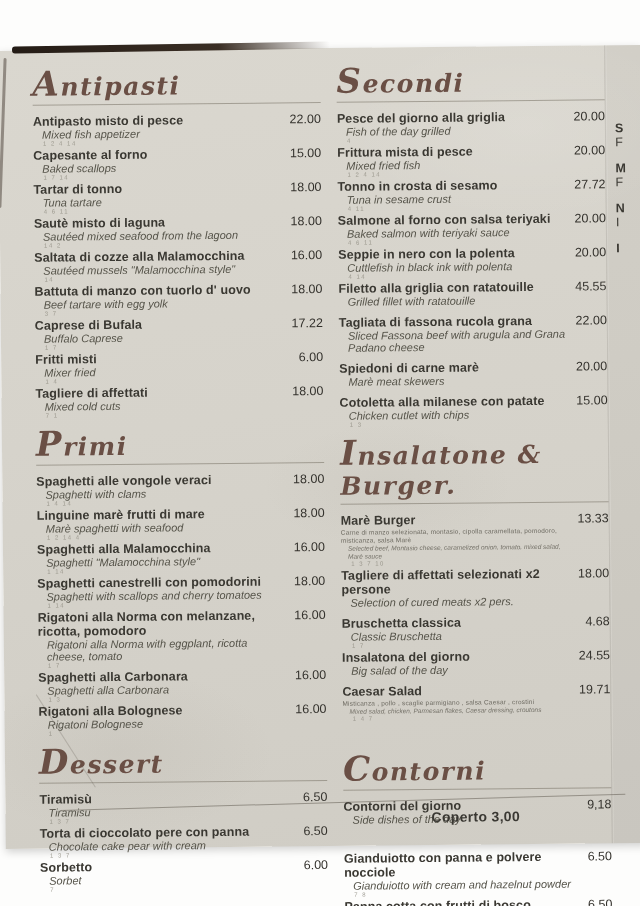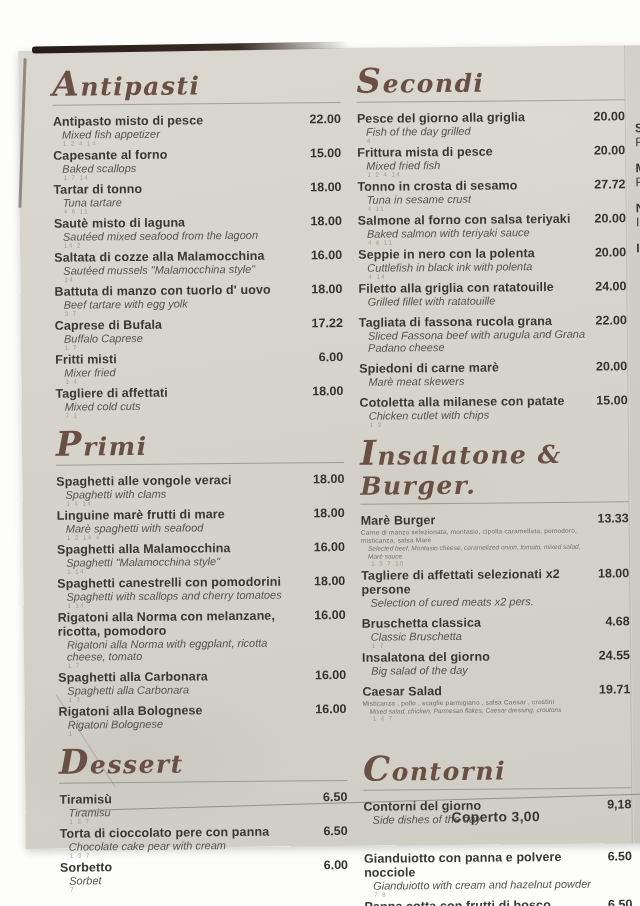--- a/index.html
+++ b/index.html
@@ -2,21 +2,21 @@
 <html><head>
 <meta charset="utf-8">
 <style>
   html,body{margin:0;padding:0;}
   body{
     width:640px;height:906px;position:relative;overflow:hidden;
     background:#fdfdfc;
     font-family:"Liberation Sans",sans-serif;
     -webkit-font-smoothing:antialiased;
   }
-  .photo{position:absolute;inset:0;margin-left:20px;}
+  .photo{position:absolute;inset:0;}
   
   .paper{
     position:absolute;left:2px;top:48px;width:642px;height:798px;
     background:linear-gradient(172deg,#dad7cf 0%,#d6d3cb 45%,#d0cdc5 100%);
     transform:rotate(-0.55deg);transform-origin:50% 50%;
     box-shadow:0 3px 8px rgba(0,0,0,0.18);
   }
   .paper-texture{
     position:absolute;inset:0;pointer-events:none;
     background:
@@ -60,21 +60,21 @@
   }
   .section-title::first-letter{font-size:34px;}
   .section-rule{border-bottom:1px solid rgba(98,90,78,0.45);margin:1px 0 9px 0;}
   .item{display:flex;align-items:flex-start;margin-bottom:2px;}
   .item-main{flex:1;padding-right:10px;}
   .item-name{font-size:12.5px;font-weight:700;color:#3a3832;line-height:14px;letter-spacing:0.1px;}
   .item-desc{font-size:11px;font-style:italic;color:#555349;line-height:12px;margin-left:9px;}
   .item-note-it{font-size:6.5px;color:#6e6b62;line-height:8px;letter-spacing:0.2px;margin-top:1px;}
   .item-note-en{font-size:6.5px;font-style:italic;color:#76736a;line-height:8px;margin-left:7px;}
   .item-marks{font-size:6px;color:#8c897e;line-height:6px;height:6px;margin-left:10px;letter-spacing:1.5px;opacity:0.8;}
-  .item-price{font-size:12.5px;font-weight:700;color:#34322d;white-space:nowrap;line-height:14px;}
+  .item-price{font-size:12.5px;font-weight:400;color:#34322d;white-space:nowrap;line-height:14px;}
   
   .crease{
     position:absolute;left:55px;top:754px;width:565px;height:1px;
     background:rgba(90,84,74,0.5);transform:rotate(-1.1deg);
   }
   .crease2{
     position:absolute;left:6px;top:690px;width:110px;height:1px;
     background:rgba(90,84,74,0.25);transform:rotate(58deg);
   }
   .footer-label{
@@ -298,21 +298,21 @@
               <div class="item-marks">4 14</div>
             </div>
             <div class="item-price">20.00</div>
           </div>
           <div class="item">
             <div class="item-main">
               <div class="item-name">Filetto alla griglia con ratatouille</div>
               <div class="item-desc">Grilled fillet with ratatouille</div>
               <div class="item-marks"></div>
             </div>
-            <div class="item-price">24.00</div>
+            <div class="item-price">45.55</div>
           </div>
           <div class="item">
             <div class="item-main">
               <div class="item-name">Tagliata di fassona rucola grana</div>
               <div class="item-desc">Sliced Fassona beef with arugula and Grana Padano cheese</div>
               <div class="item-marks"></div>
             </div>
             <div class="item-price">22.00</div>
           </div>
           <div class="item">

